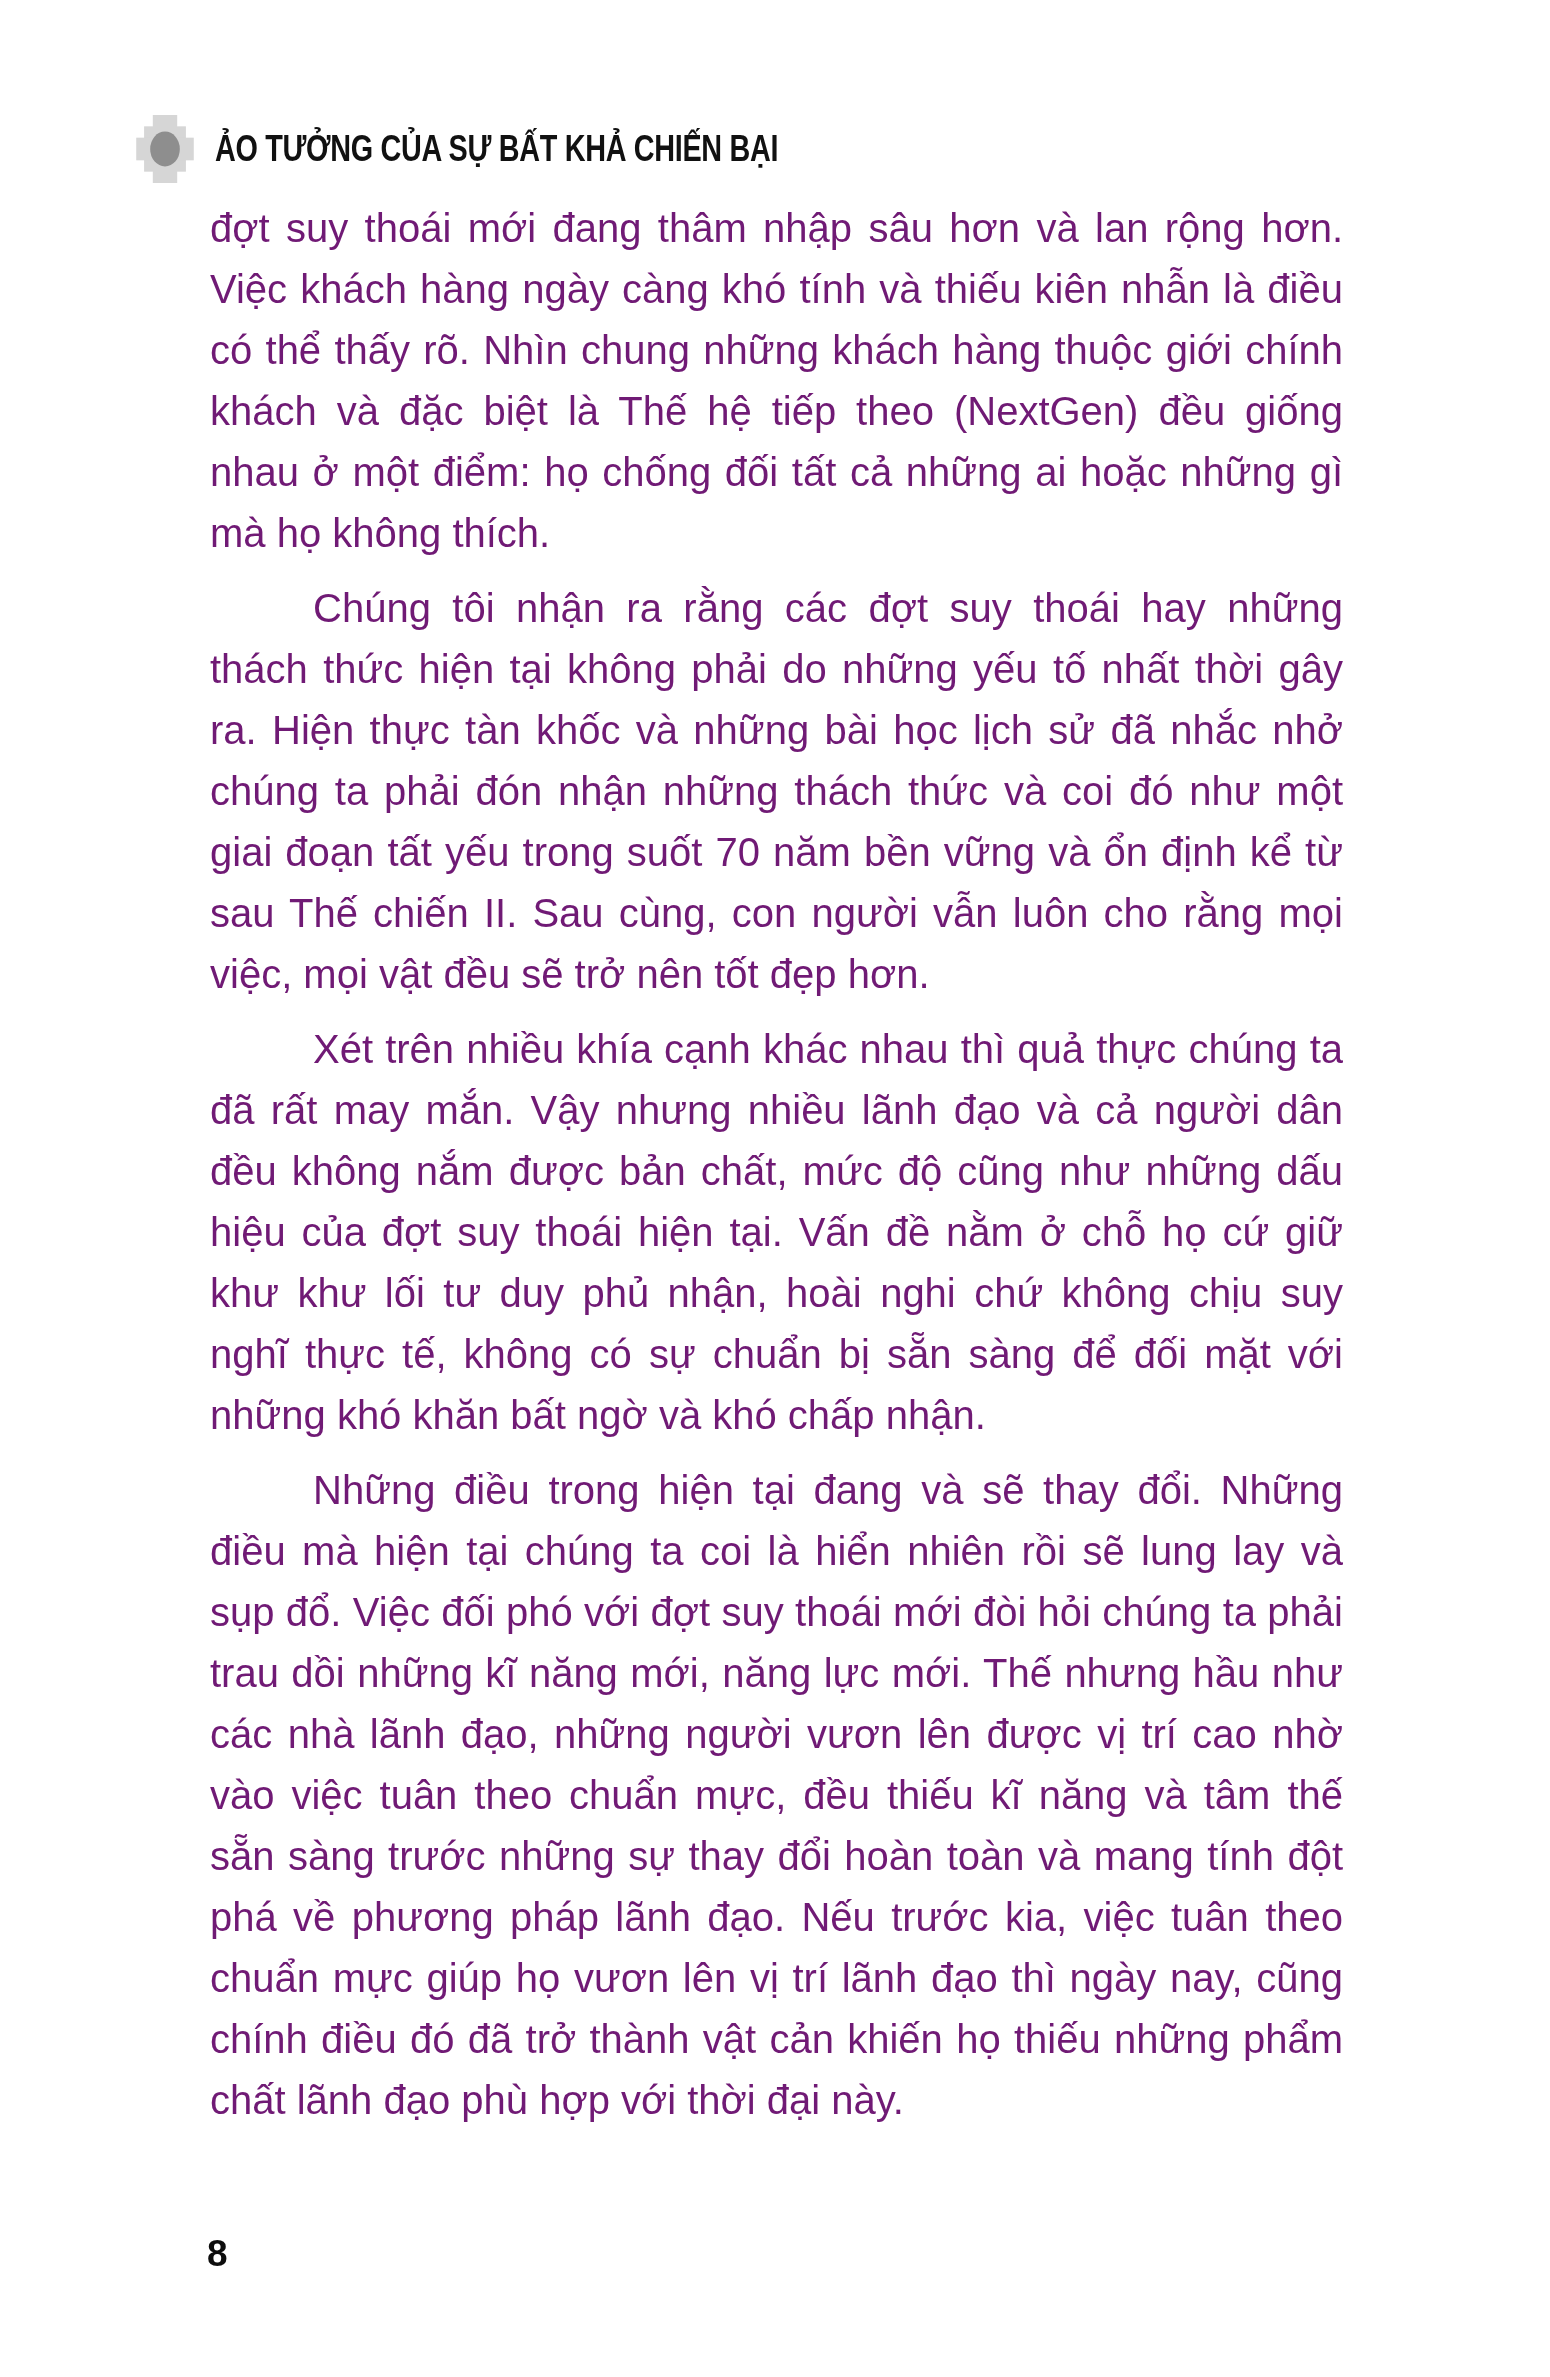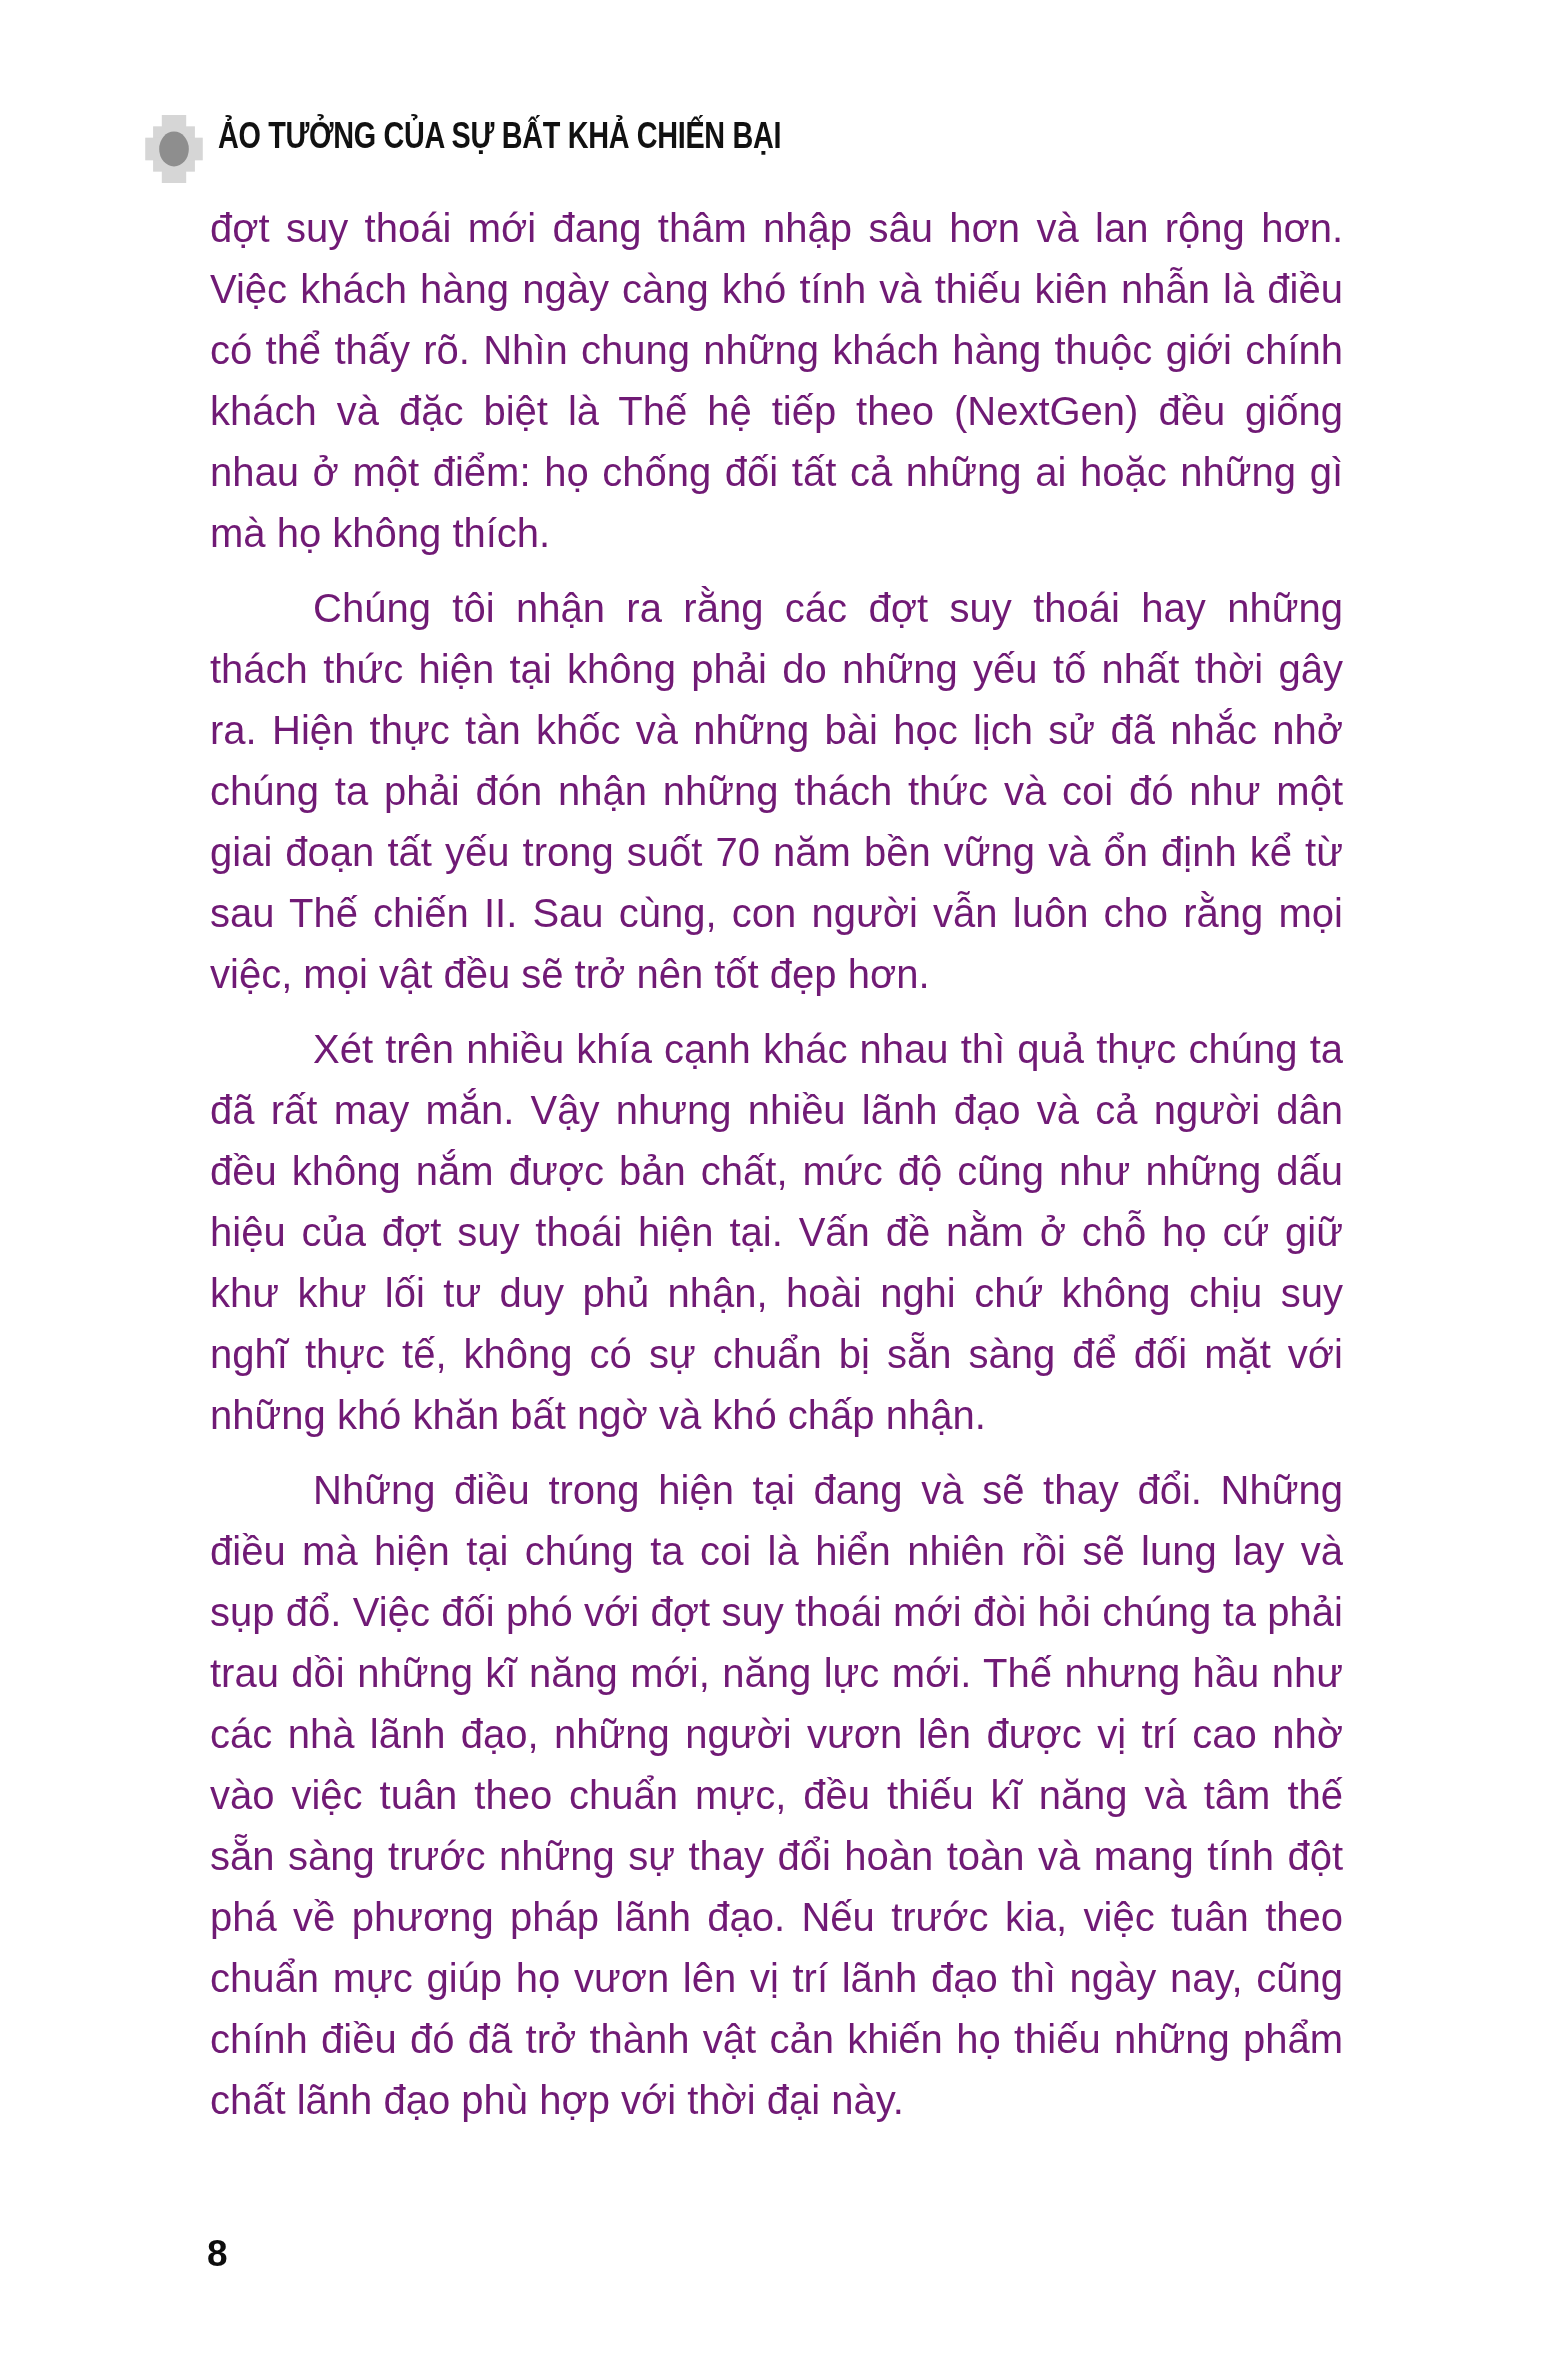--- a/index.html
+++ b/index.html
@@ -11,24 +11,24 @@
     position: relative;
     width: 1551px;
     height: 2377px;
     background: #ffffff;
     overflow: hidden;
     color: #131313;
   }
   .page-header {
     position: absolute;
     top: 115px;
-    left: 145px;
+    left: 136px;
     display: flex;
-    align-items: flex-start;
-    gap: 15px;
+    align-items: center;
+    gap: 21px;
   }
   .gear-icon svg { display: block; }
   .page-title {
     margin: 0;
     font-family: "Liberation Sans", sans-serif;
     font-weight: bold;
     font-size: 36px;
     letter-spacing: -0.4px;
     white-space: nowrap;
     transform: scaleX(0.80);

